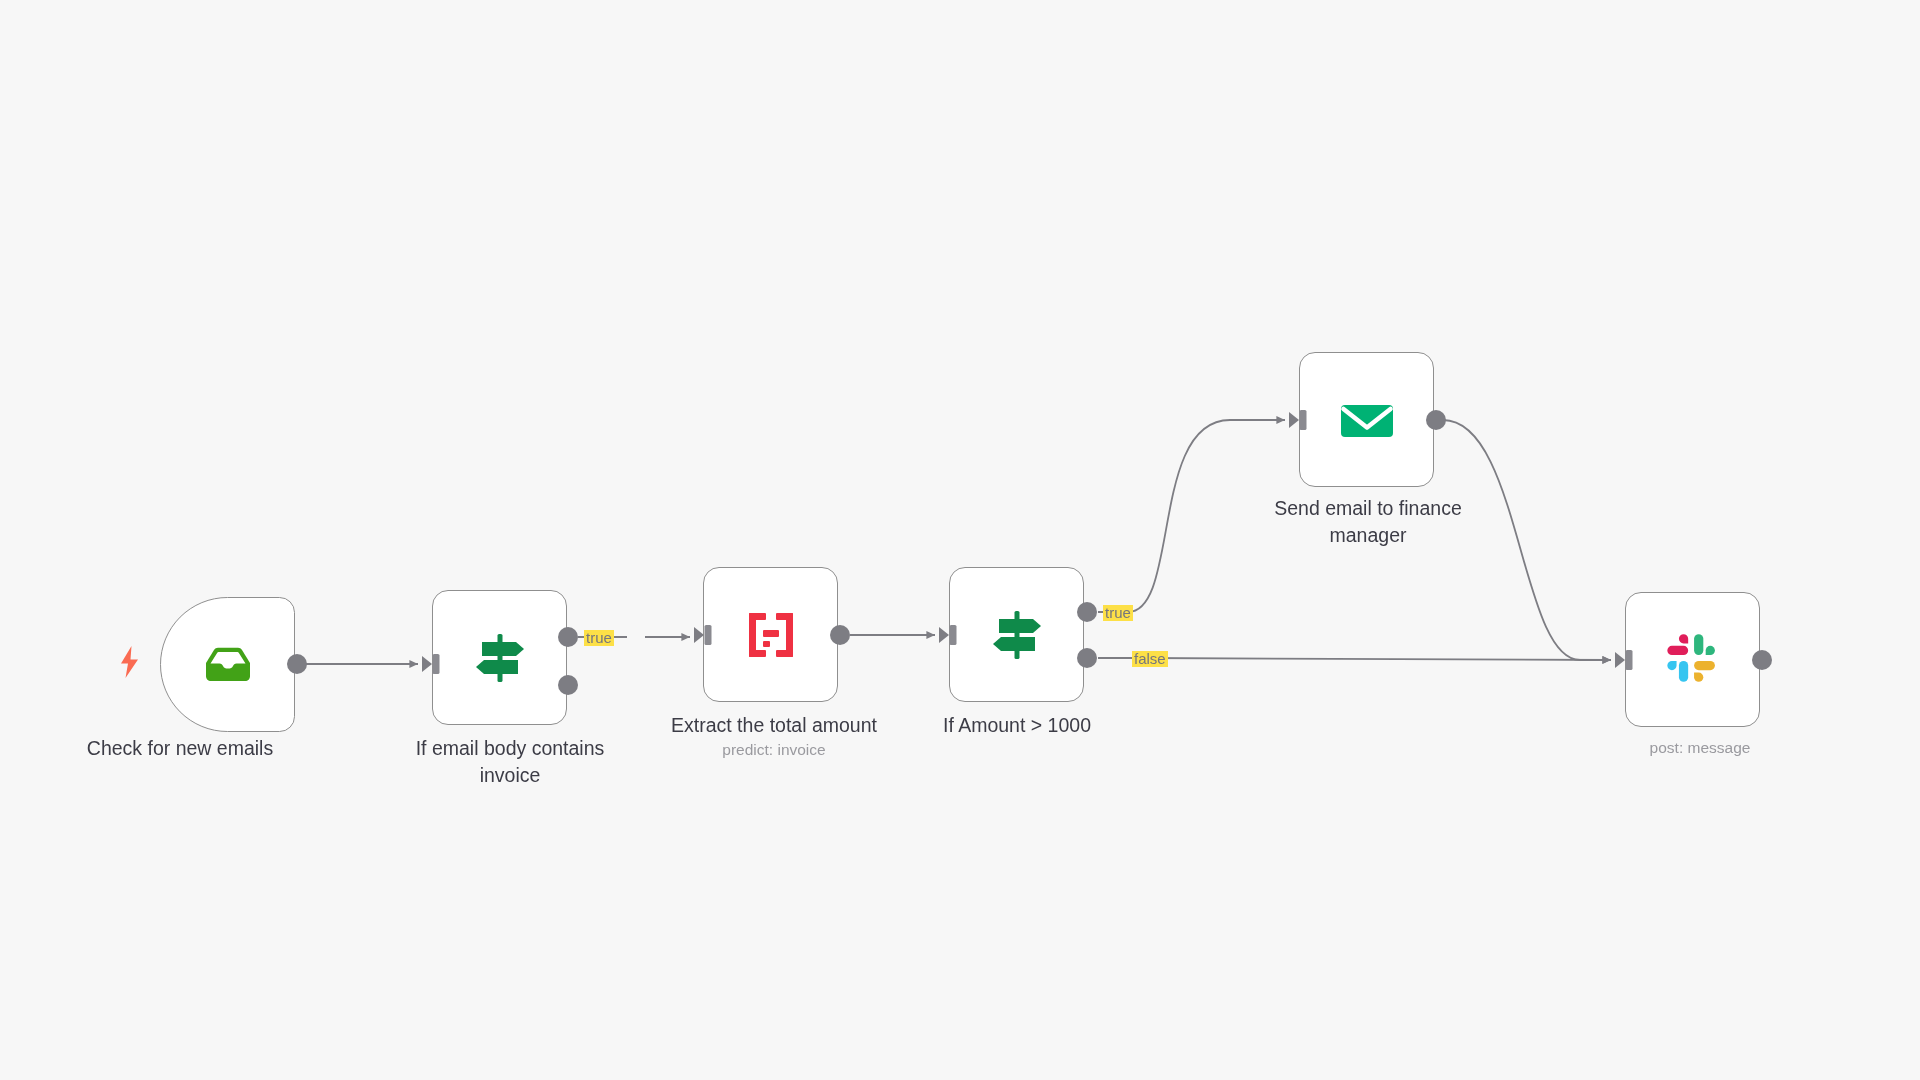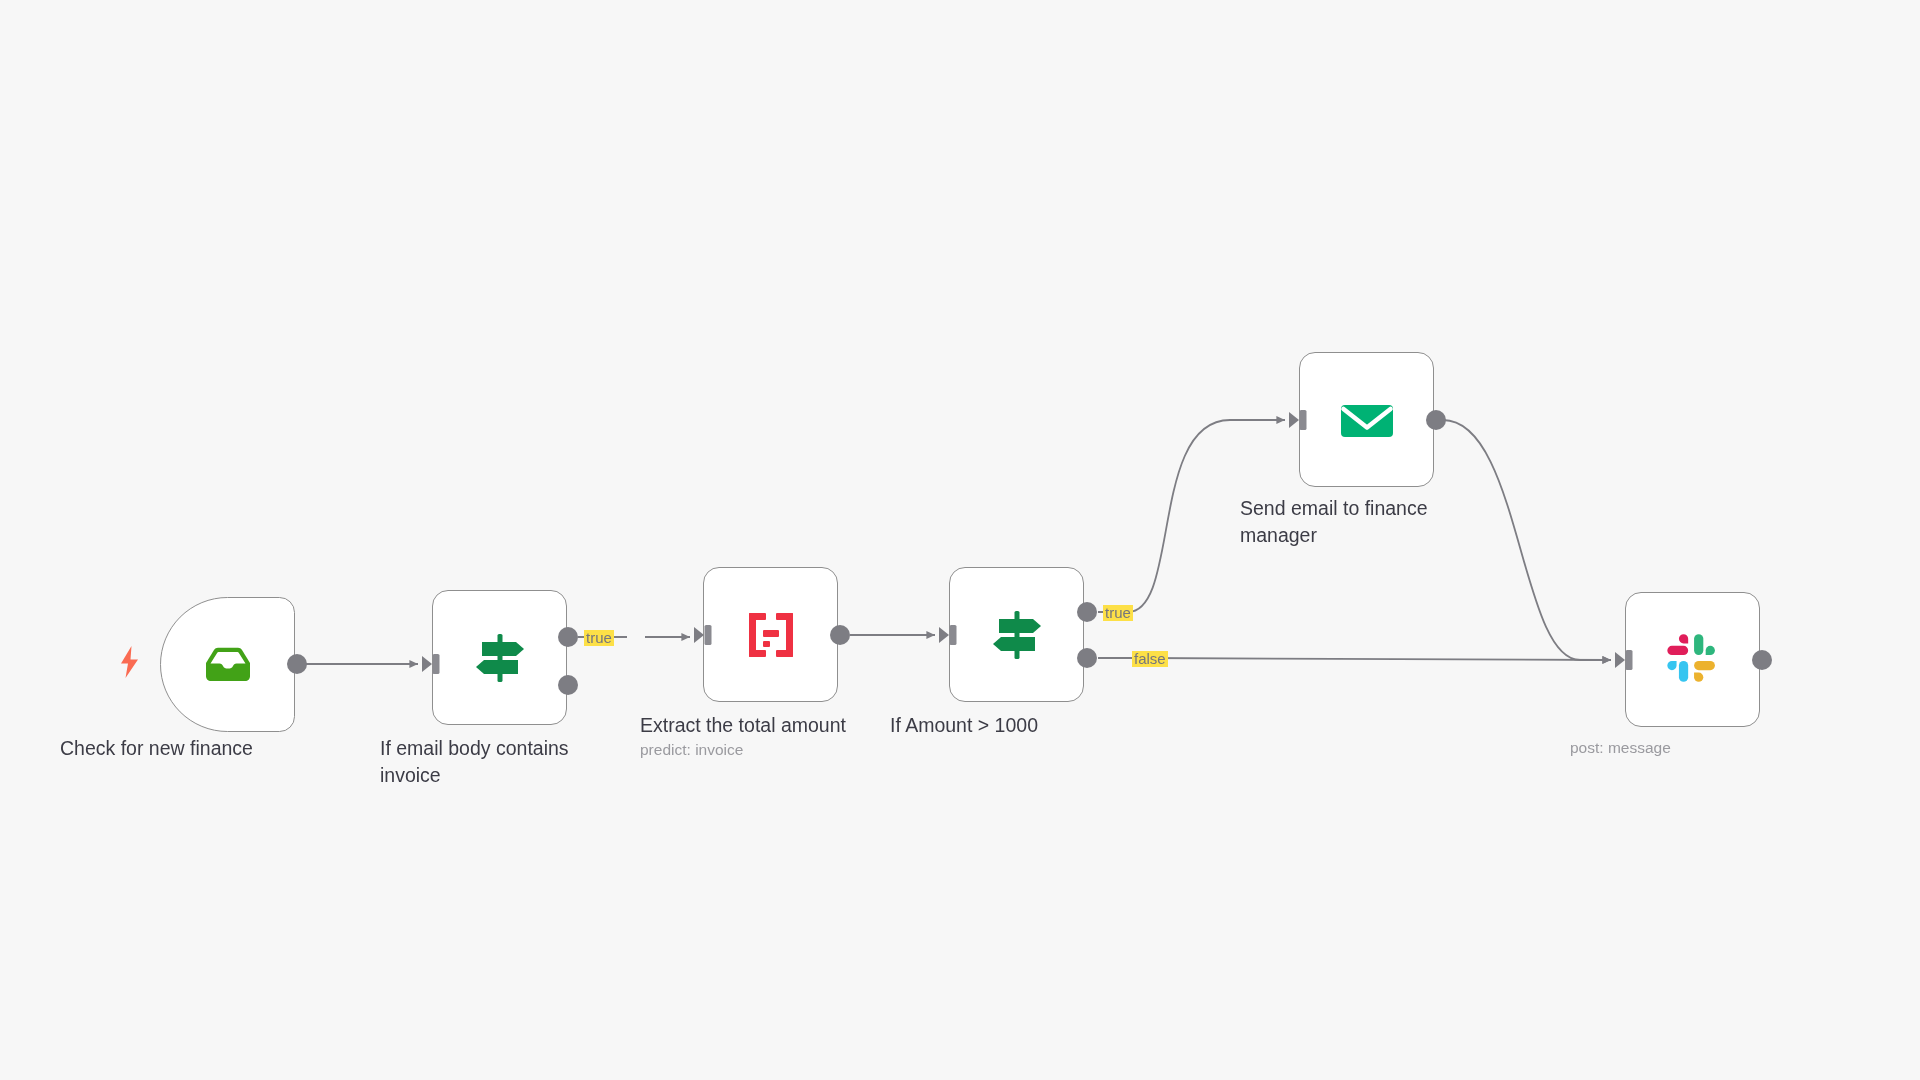--- a/index.html
+++ b/index.html
@@ -50,21 +50,21 @@
     height: 64px;
     display: flex;
     align-items: center;
     justify-content: center;
   }
   .node-icon svg { display: block; }
 
   
   .node-caption {
     position: absolute;
-    text-align: left;
+    text-align: center;
     z-index: 6;
     pointer-events: none;
   }
   .node-title {
     font-size: 19.5px;
     line-height: 27px;
     color: #3c3c46;
     font-family: "Liberation Sans", sans-serif;
     white-space: pre-line;
   }
@@ -154,21 +154,21 @@
       </svg>
     </span>
   </div>
   <div class="trigger-bolt" style="left:117px; top:645px;">
     <svg width="26" height="34" viewBox="0 0 26 34">
       <path d="M14.5 1 L4 18.5 L11 18.5 L8.5 33 L21 14.5 L13.5 14.5 Z" fill="#fa6b52"></path>
     </svg>
   </div>
   <div class="out-dot" style="left:287px; top:654px;"></div>
   <div class="node-caption" style="left:60px; top:735px; width:240px;">
-    <div class="node-title">Check for new finance</div>
+    <div class="node-title">Check for new emails</div>
   </div>
 
   <div class="in-port" style="left:421px; top:651px;">
     <svg width="22" height="26" viewBox="0 0 22 26">
       <path d="M1,5 L11,13 L1,21 Z" fill="#7d7d83"></path>
       <rect x="11.5" y="3" width="7" height="20" rx="1.6" fill="#8a8a90"></rect>
     </svg>
   </div>
   <div class="node" style="left:432px; top:590px;">
     <span class="node-icon">

